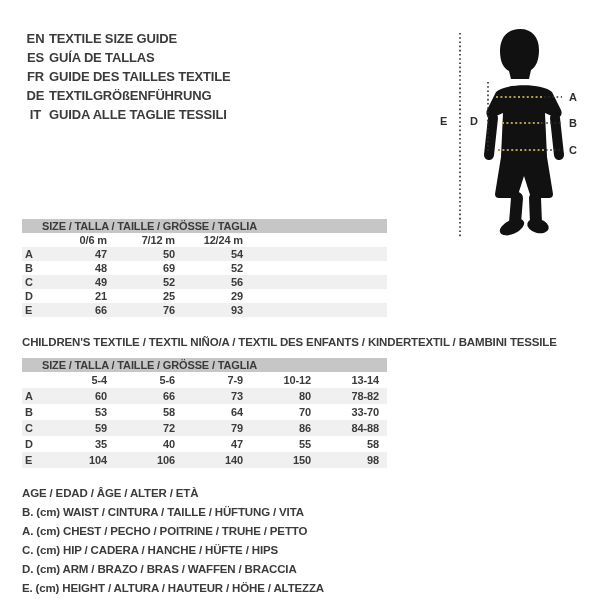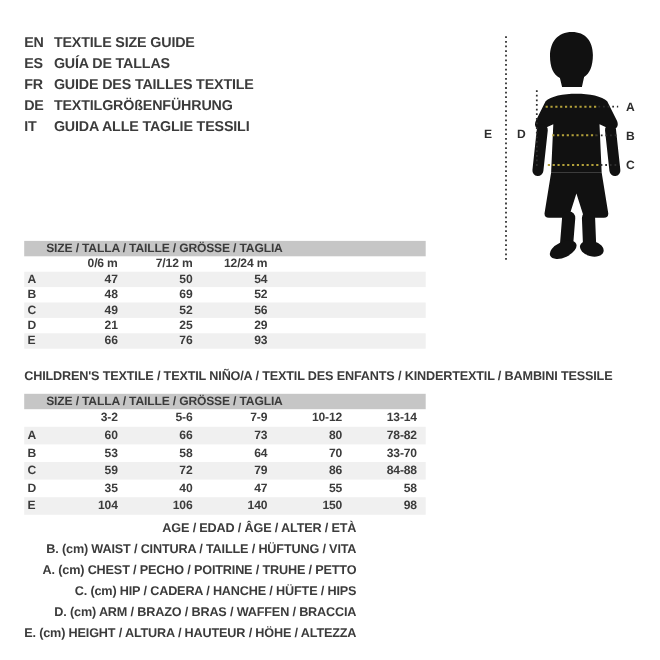--- a/index.html
+++ b/index.html
@@ -2,34 +2,34 @@
 <html><head>
 <meta charset="utf-8">
 <style>
   html,body{margin:0;padding:0;background:#ffffff;}
   #page{position:relative;width:600px;height:600px;background:#ffffff;overflow:hidden;
         font-family:"Liberation Sans","DejaVu Sans",sans-serif;color:#3b3b3b;
         font-weight:700;letter-spacing:-0.15px;}
   
   .langs{position:absolute;left:22px;top:29px;font-size:13px;line-height:19px;}
   .lang-row{white-space:nowrap;}
-  .lang-code{display:inline-block;width:27px;}
+  .lang-code{display:inline-block;width:27px;text-align:center;}
   
   .sec-title{position:absolute;left:22px;font-size:11.5px;white-space:nowrap;}
   
   .stable{position:absolute;left:22px;width:365px;font-size:11px;}
   .size-bar{background:#c6c6c6;height:14px;line-height:14px;padding-left:20px;box-sizing:border-box;}
   .trow{display:flex;align-items:center;}
   .trow.h14{height:14px;line-height:14px;}
   .trow.h16{height:16px;line-height:16px;}
   .stripe{background:#f0f0f0;}
   .cell{width:68px;text-align:right;flex:0 0 auto;}
   .lbl{width:14px;padding-left:3px;text-align:left;flex:0 0 auto;}
   
-  .legend{position:absolute;left:22px;top:472px;font-size:11.5px;line-height:19px;text-align:right;}
+  .legend{position:absolute;left:22px;top:484px;font-size:11.5px;line-height:19px;}
   .legend div{white-space:nowrap;}
   
   .figure{position:absolute;left:432px;top:24px;width:160px;height:218px;}
   .figure svg{display:block;}
 </style>
 </head>
 <body>
 
 <div id="page">
 
@@ -121,21 +121,21 @@
       <div class="cell">76</div>
       <div class="cell">93</div>
     </div>
   </div>
 
   <div class="sec-title" style="top:336px;">CHILDREN'S TEXTILE / TEXTIL NIÑO/A / TEXTIL DES ENFANTS / KINDERTEXTIL / BAMBINI TESSILE</div>
   <div class="stable" style="top:358px;">
     <div class="size-bar">SIZE / TALLA / TAILLE / GRÖSSE / TAGLIA</div>
     <div class="trow h16">
       <div class="lbl"></div>
-      <div class="cell">3-2</div>
+      <div class="cell">5-4</div>
       <div class="cell">5-6</div>
       <div class="cell">7-9</div>
       <div class="cell">10-12</div>
       <div class="cell">13-14</div>
     </div>
     <div class="trow h16 stripe">
       <div class="lbl">A</div>
       <div class="cell">60</div>
       <div class="cell">66</div>
       <div class="cell">73</div>

